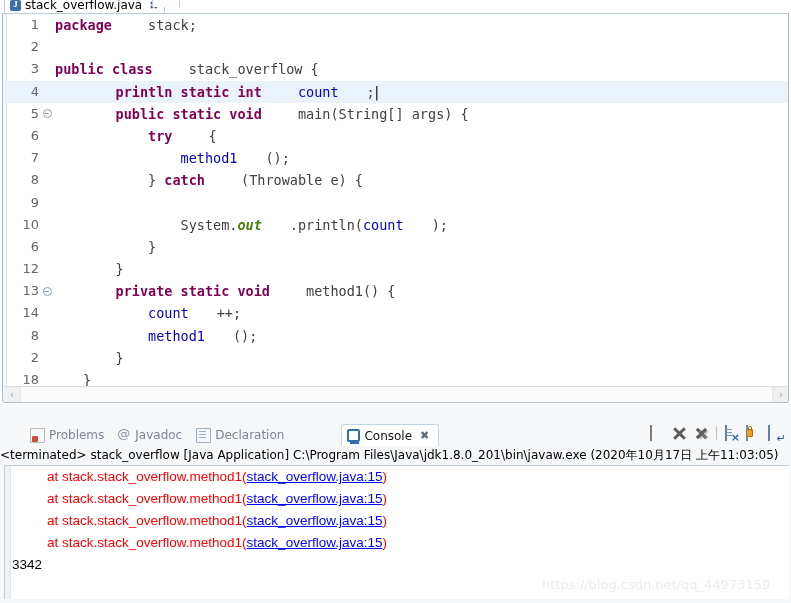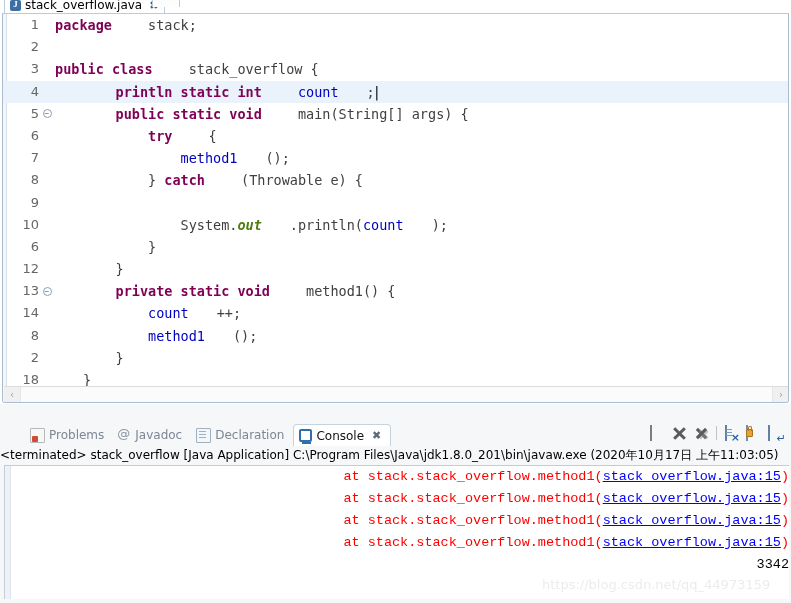--- a/index.html
+++ b/index.html
@@ -245,20 +245,21 @@
     font-size: 12px;
     border-radius: 4px 4px 0 0;
   }
   .ctab.active {
     color: #101010;
     background: #ffffff;
     border: 1px solid #c3d3e2;
     border-bottom: none;
     box-sizing: border-box;
     font-weight: normal;
+    margin-left: 48px;
   }
   .ctab .cclose {
     font-size: 11px;
     color: #5d6b7a;
     margin-left: 4px;
   }
   .ti {
     width: 13px; height: 13px;
     flex: 0 0 auto;
     position: relative;
@@ -453,23 +454,22 @@
     left: 4px;
     top: 47px;
     width: 785px;
     height: 134px;
     background: #ffffff;
     border: 1px solid #c3cdd7;
     border-right: none;
     border-bottom: none;
     box-sizing: border-box;
     overflow: hidden;
-    font-family: Liberation Mono, monospace;
+    font-family: Liberation Sans, sans-serif;
     font-size: 13.5px;
-    text-align: right;
   }
   .console-output .gutter {
     position: absolute;
     left: 0; top: 0;
     width: 5px;
     height: 100%;
     background: #eef2f7;
     border-right: 1px solid #dde4eb;
   }
   .cline {
@@ -576,18 +576,18 @@
 
   <div class="console-term-line">&lt;terminated&gt; stack_overflow [Java Application] C:\Program Files\Java\jdk1.8.0_201\bin\javaw.exe (2020年10月17日 上午11:03:05)</div>
 
   <div class="console-output">
     <div class="gutter"></div>
     <div id="console-lines">
         <div class="cline"><span class="err">        at stack.stack_overflow.method1(</span><span class="link">stack_overflow.java:15</span><span class="err">)</span></div>
         <div class="cline"><span class="err">        at stack.stack_overflow.method1(</span><span class="link">stack_overflow.java:15</span><span class="err">)</span></div>
         <div class="cline"><span class="err">        at stack.stack_overflow.method1(</span><span class="link">stack_overflow.java:15</span><span class="err">)</span></div>
         <div class="cline"><span class="err">        at stack.stack_overflow.method1(</span><span class="link">stack_overflow.java:15</span><span class="err">)</span></div>
-        <div class="cline" style="margin-left: 14px;"><span class="stdout">3342</span></div>
+        <div class="cline" style="margin-left: 7px;"><span class="stdout">3342</span></div>
       </div>
   </div>
 </div>
 
 <div class="watermark">https://blog.csdn.net/qq_44973159</div>
 
 </body></html>

